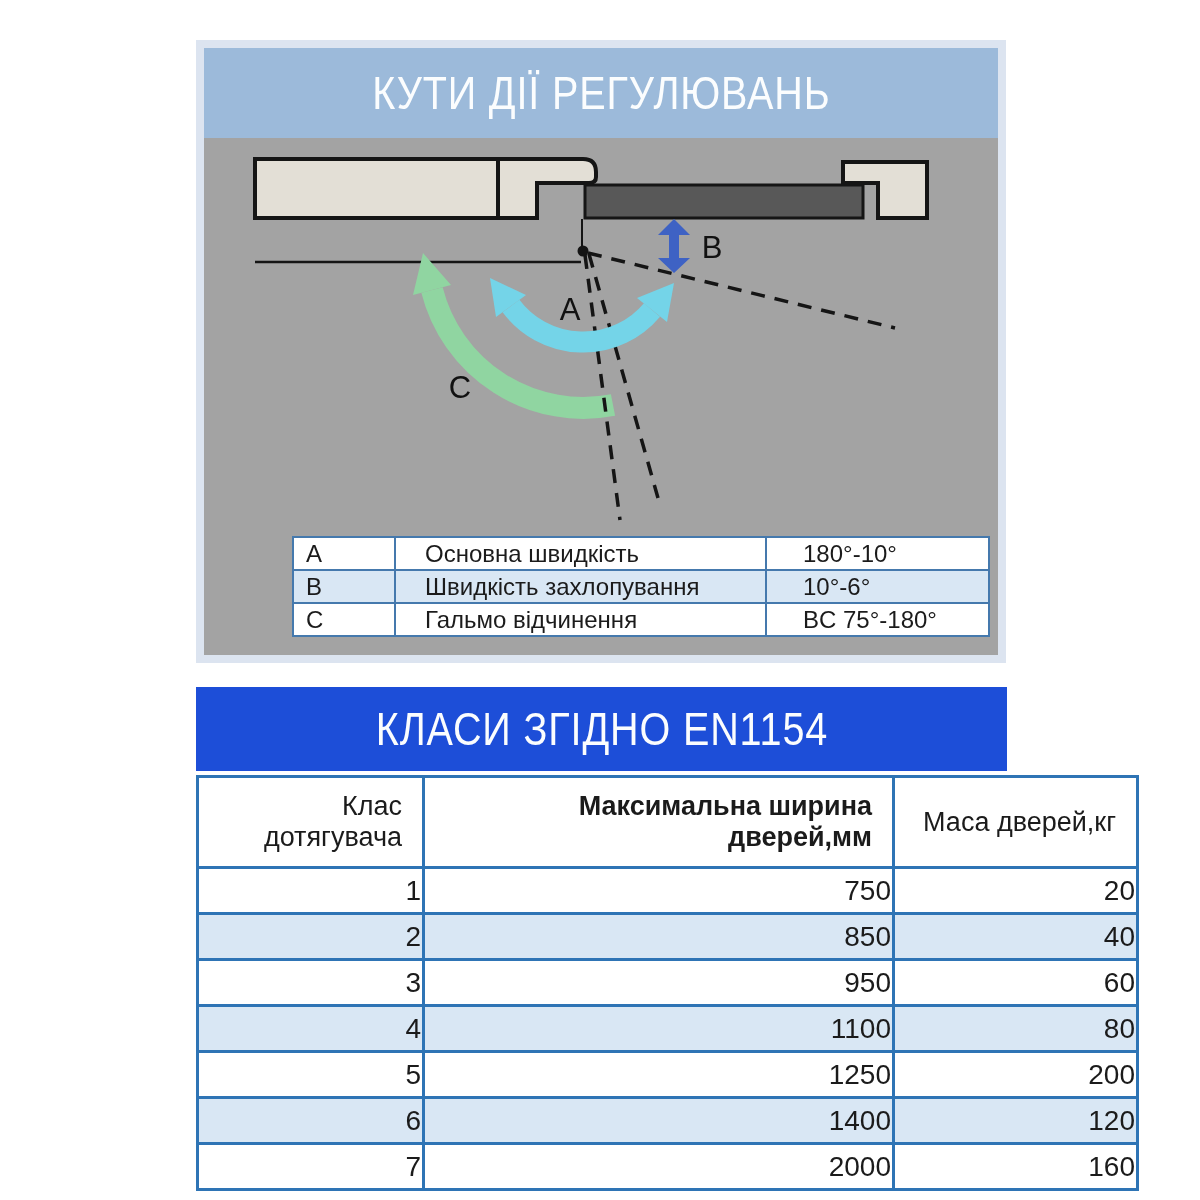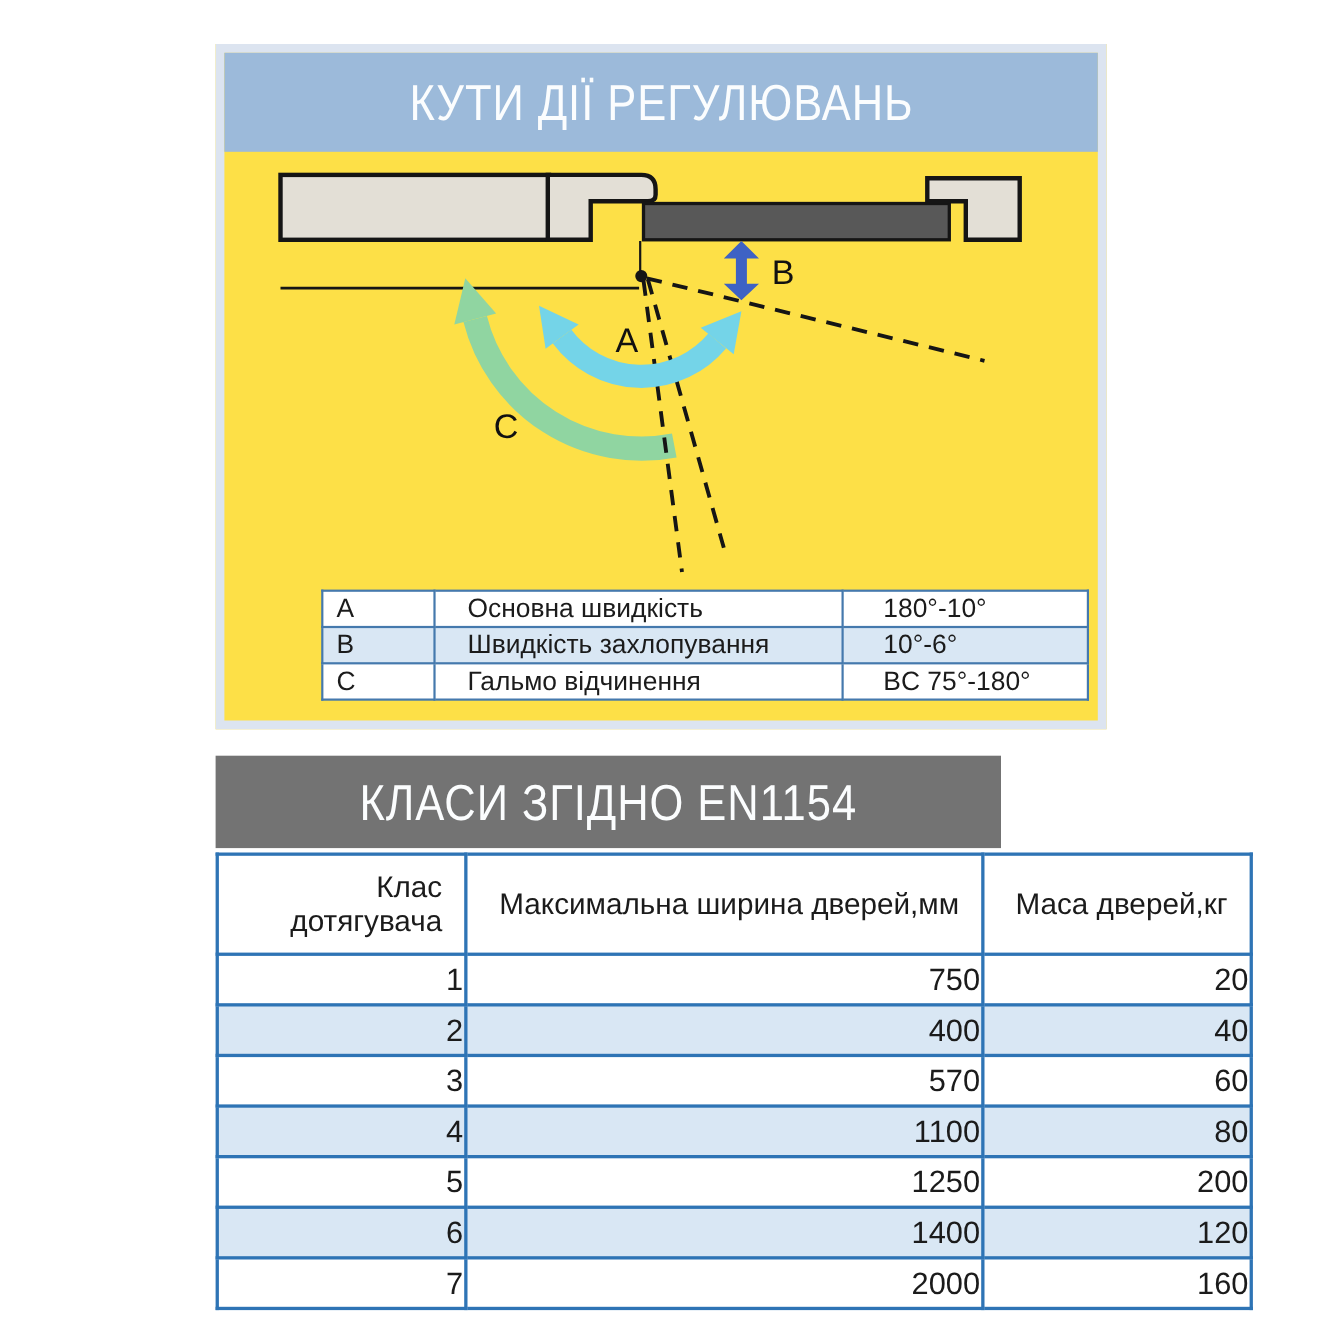--- a/index.html
+++ b/index.html
@@ -3,21 +3,21 @@
 <meta charset="utf-8">
 <style>
   html,body{margin:0;padding:0;}
   body{
     width:1200px;height:1200px;position:relative;background:#ffffff;
     font-family:"Liberation Sans", sans-serif;color:#1b1b1b;overflow:hidden;
   }
   
   .panel-top{
     position:absolute;left:196px;top:40px;width:810px;height:623px;
-    box-sizing:border-box;border:8px solid #dce4f0;background:#fde047;
+    box-sizing:border-box;border:8px solid #dce4f0;background:#a3a3a3;
   }
   .band{
     position:absolute;left:0;top:0;width:100%;height:90px;background:#9cbada;
     display:flex;align-items:center;justify-content:center;
   }
   .band .band-title{
     color:#fbfdfe;font-size:46px;font-weight:400;letter-spacing:1px;
     display:inline-block;transform:scaleX(.86);white-space:nowrap;
   }
   .diagram-svg{position:absolute;left:0;top:90px;width:794px;height:398px;}
@@ -29,39 +29,39 @@
   .legend td{
     border:2px solid #4579ad;padding:0 0 0 12px;height:31px;
     vertical-align:middle;background:#ffffff;
   }
   .legend tr.alt td{background:#d9e7f4;}
   .legend td.k{width:88px;}
   .legend td.d{width:340px;padding-left:29px;}
   .legend td.v{width:185px;padding-left:36px;}
   
   .band-lower{
-    position:absolute;left:196px;top:687px;width:714px;height:84px;background:#737373;
+    position:absolute;left:196px;top:687px;width:811px;height:84px;background:#1d4ed8;
     display:flex;align-items:center;justify-content:center;
   }
   .band-lower .band-title{
     color:#fbfdfe;font-size:46px;font-weight:400;letter-spacing:1px;
     display:inline-block;transform:scaleX(.86);white-space:nowrap;
   }
   .classes{
     position:absolute;left:196px;top:775px;width:811px;
     border-collapse:collapse;table-layout:fixed;text-align:right;
   }
   .classes th,.classes td{border:3px solid #2e74b5;background:#ffffff;}
   .classes th{
     height:88px;font-size:27px;font-weight:400;vertical-align:middle;padding:0 20px;
   }
   .classes td{height:41px;font-size:28px;font-weight:400;vertical-align:middle;}
   .classes tr.alt td{background:#d9e7f4;}
   .classes .c1{width:183px;}
-  .classes .c2{width:427px;}
+  .classes .c2{width:427px;font-weight:bold;}
   .classes .c3{width:201px;}
   
   .svg-label{font-family:"Liberation Sans",sans-serif;font-size:31px;fill:#111111;}
 </style>
 </head>
 <body>
 
 <section class="panel-top">
 
   <div class="band">
@@ -130,26 +130,26 @@
     <th class="c2">Максимальна ширина дверей,мм</th>
     <th class="c3">Маса дверей,кг</th>
   </tr>
   <tr>
     <td>1</td>
     <td>750</td>
     <td>20</td>
   </tr>
   <tr class="alt">
     <td>2</td>
-    <td>400</td>
+    <td>850</td>
     <td>40</td>
   </tr>
   <tr>
     <td>3</td>
-    <td>570</td>
+    <td>950</td>
     <td>60</td>
   </tr>
   <tr class="alt">
     <td>4</td>
     <td>1100</td>
     <td>80</td>
   </tr>
   <tr>
     <td>5</td>
     <td>1250</td>

